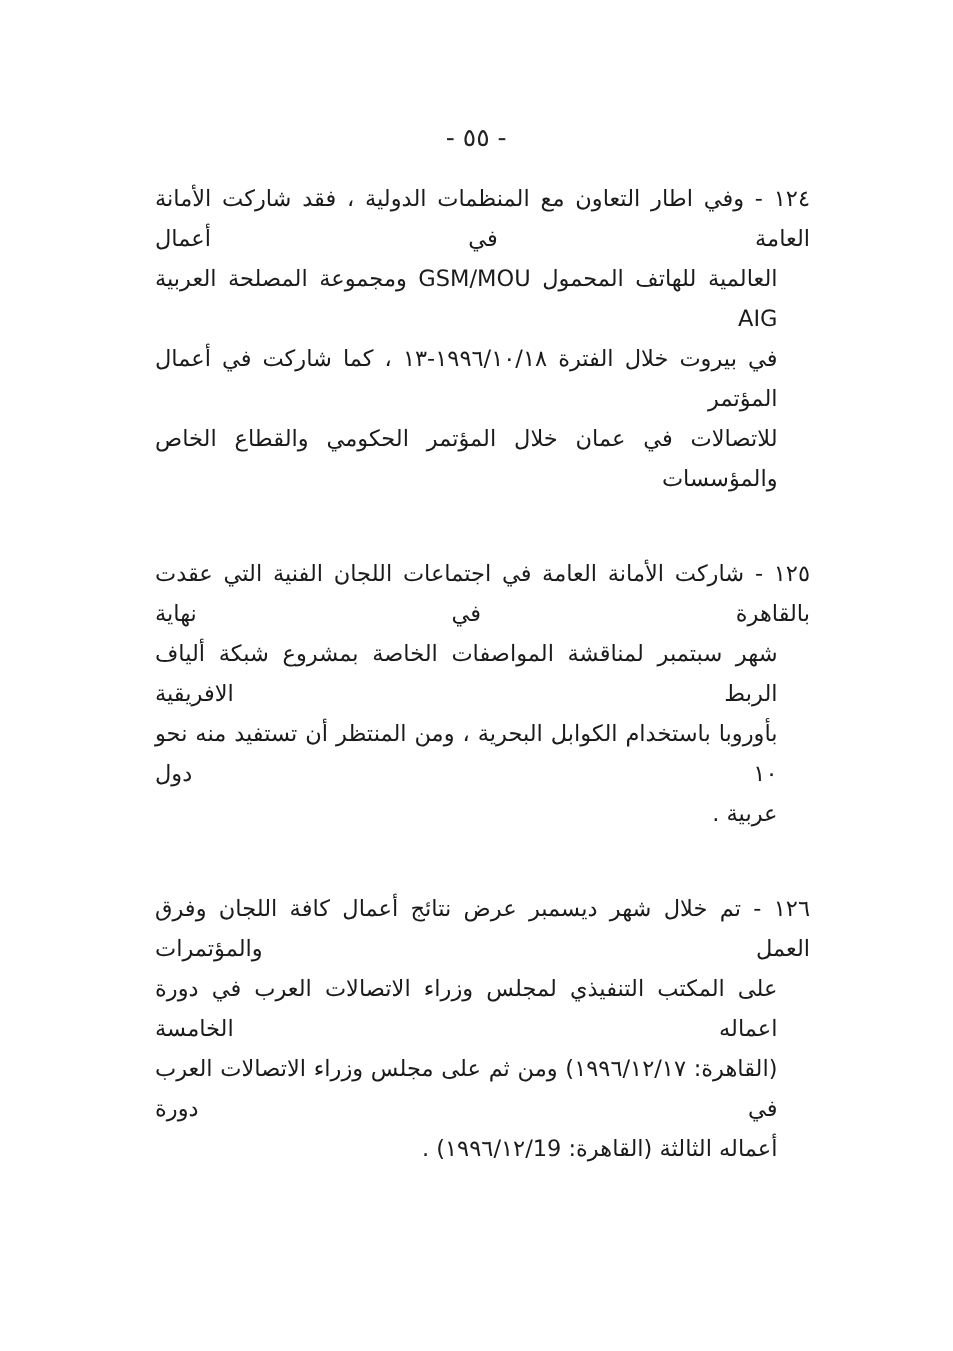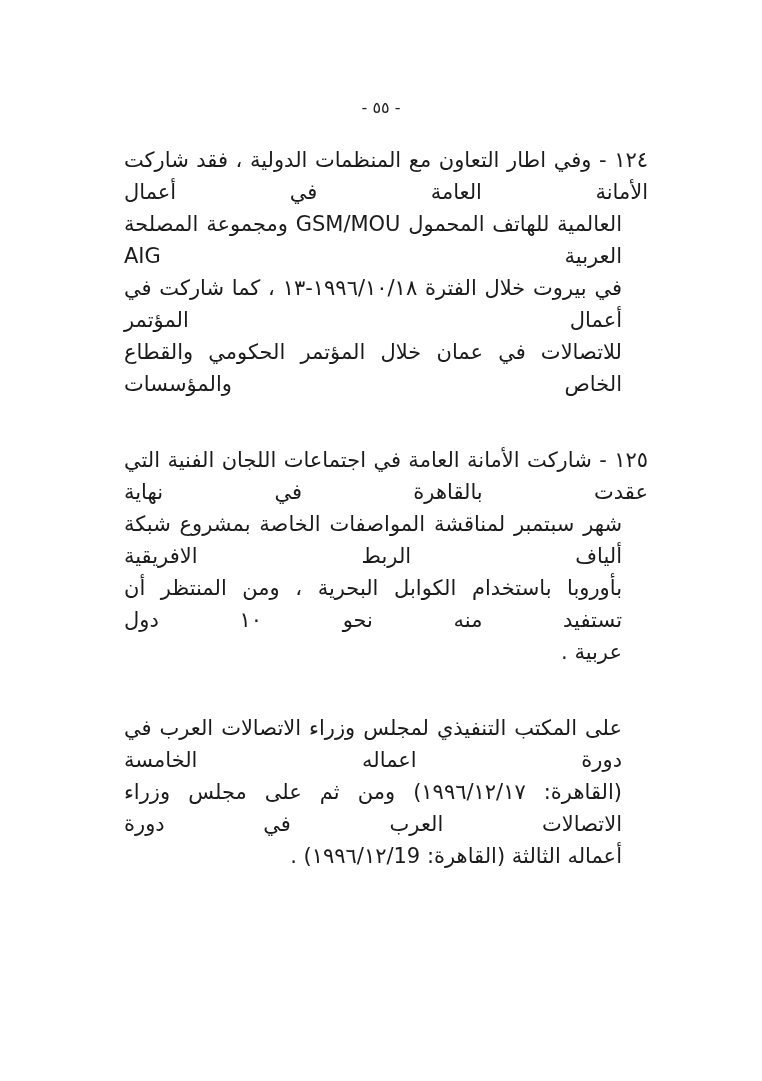--- a/index.html
+++ b/index.html
@@ -16,30 +16,30 @@
     direction: rtl;
     font-family: "DejaVu Sans", sans-serif;
     color: #1b1b1b;
   }
   .page-number {
     position: absolute;
     top: 98px;
     right: 0;
     width: 762px;
     text-align: center;
-    font-size: 16px;
+    font-size: 20px;
     letter-spacing: 2px;
     color: #222222;
   }
   .content {
     position: absolute;
     top: 144px;
     right: 114px;
     width: 524px;
-    font-size: 21px;
+    font-size: 18px;
     line-height: 32px;
     margin-left: 32px;
   }
   .para {
     margin-bottom: 44px;
   }
   .para:last-child {
     margin-bottom: 0;
   }
   .line {
@@ -70,18 +70,19 @@
       </div>
 
     <div class="para">
         <div class="line first">١٢٥ - شاركت الأمانة العامة في اجتماعات اللجان الفنية التي عقدت بالقاهرة في نهاية</div>
         <div class="line">شهر سبتمبر لمناقشة المواصفات الخاصة بمشروع شبكة ألياف الربط الافريقية</div>
         <div class="line">بأوروبا باستخدام الكوابل البحرية ، ومن المنتظر أن تستفيد منه نحو ١٠ دول</div>
         <div class="line last">عربية .</div>
       </div>
 
     <div class="para">
+        <div class="line first">١٢٦ - تم خلال شهر ديسمبر عرض نتائج أعمال كافة اللجان وفرق العمل والمؤتمرات</div>
         <div class="line">على المكتب التنفيذي لمجلس وزراء الاتصالات العرب في دورة اعماله الخامسة</div>
         <div class="line">(القاهرة: ١٩٩٦/١٢/١٧) ومن ثم على مجلس وزراء الاتصالات العرب في دورة</div>
         <div class="line last">أعماله الثالثة (القاهرة: ١٩٩٦/١٢/19) .</div>
       </div>
   </div>
 </div>
 
 </body></html>

